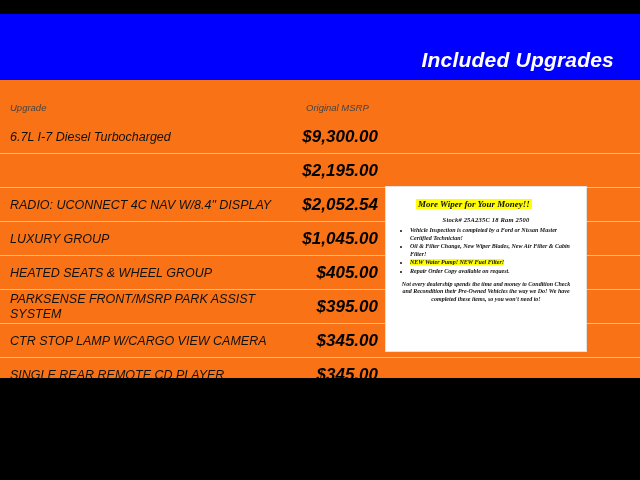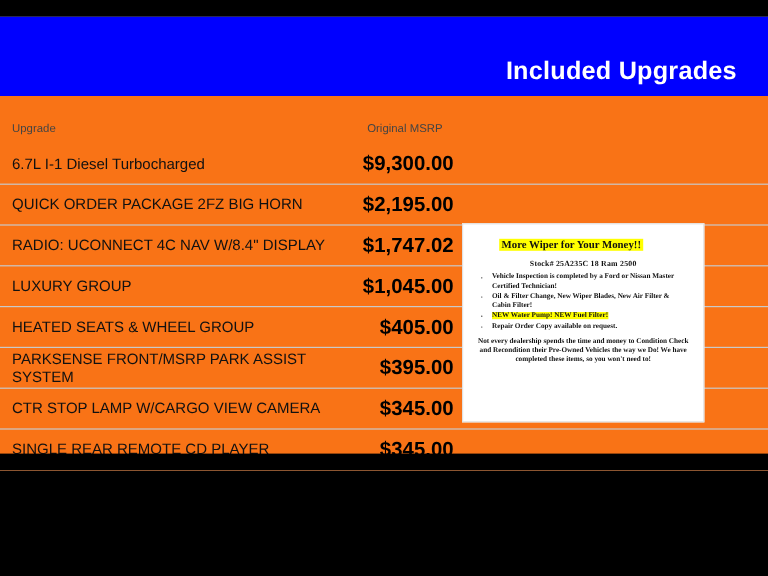--- a/index.html
+++ b/index.html
@@ -12,20 +12,21 @@
     background: #000000;
     font-family: "Liberation Sans", sans-serif;
     overflow: hidden;
   }
   .page {
     position: relative;
     width: 640px;
     height: 392px;
     background: #ffffff;
     overflow: hidden;
+    font-style: italic;
   }
   
   .top-bar {
     position: absolute;
     left: 0;
     top: 0;
     width: 640px;
     height: 14px;
     background: #000000;
   }
@@ -182,30 +183,29 @@
     <div class="header-title">Included Upgrades</div>
   </div>
 
   <div class="content">
 
     <div class="col-head upgrade">Upgrade</div>
     <div class="col-head msrp">Original MSRP</div>
 
     <div class="rows">
       <div class="row">
-        <div class="name">6.7L I-1 Diesel Turbocharged</div>
+        <div class="name">6.7L I-7 Diesel Turbocharged</div>
         <div class="price">$9,300.00</div>
       </div>
       <div class="row">
-        <div class="name">QUICK ORDER PACKAGE 2FZ BIG HORN</div>
         <div class="price">$2,195.00</div>
       </div>
       <div class="row">
         <div class="name">RADIO: UCONNECT 4C NAV W/8.4" DISPLAY</div>
-        <div class="price">$1,747.02</div>
+        <div class="price">$2,052.54</div>
       </div>
       <div class="row">
         <div class="name">LUXURY GROUP</div>
         <div class="price">$1,045.00</div>
       </div>
       <div class="row">
         <div class="name">HEATED SEATS &amp; WHEEL GROUP</div>
         <div class="price">$405.00</div>
       </div>
       <div class="row">

